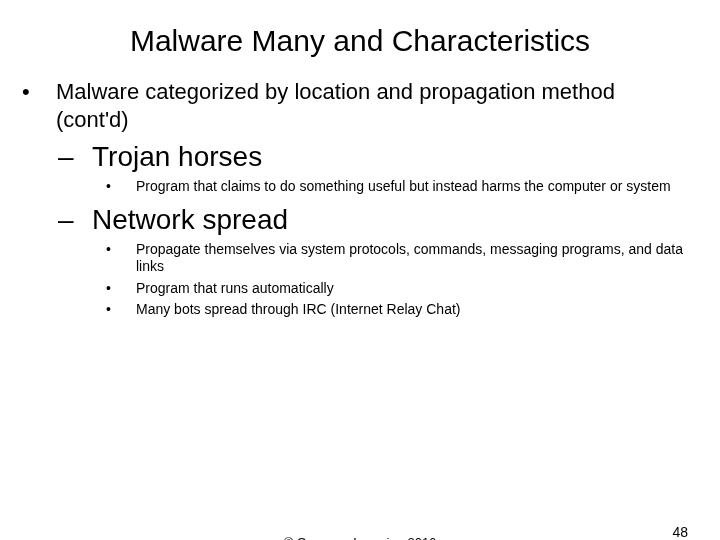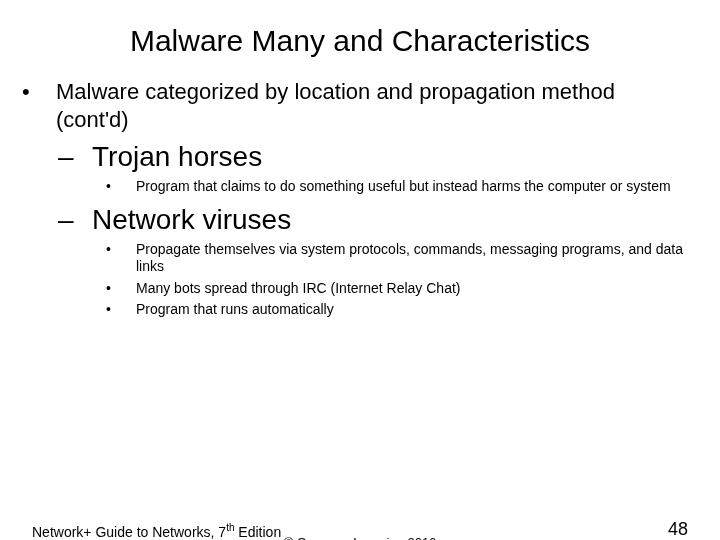--- a/index.html
+++ b/index.html
@@ -78,21 +78,21 @@
     left: 0;
     right: 0;
     bottom: 0;
     text-align: center;
     font-size: 13px;
   }
   .footer-right {
     position: absolute;
     right: 32px;
     bottom: 10px;
-    font-size: 18px;
+    font-size: 14px;
   }
 </style>
 </head>
 <body>
 
 <div class="slide">
 
   <div class="title">Malware Many and Characteristics</div>
 
   <div class="content">
@@ -102,36 +102,33 @@
     </div>
 
     <div class="lvl2">
       <span class="dash">–</span><span>Trojan horses</span>
     </div>
     <div class="lvl3">
       <span class="dot">•</span><span>Program that claims to do something useful but instead harms the computer or system</span>
     </div>
 
     <div class="lvl2">
-      <span class="dash">–</span><span>Network viruses</span>
+      <span class="dash">–</span><span>Network spread</span>
     </div>
     <div class="lvl3">
       <span class="dot">•</span><span>Propagate themselves via system protocols, commands, messaging programs, and data links</span>
     </div>
 
     <div class="lvl3">
-      <span class="dot">•</span><span>Many bots spread through IRC (Internet Relay Chat)</span>
+      <span class="dot">•</span><span>Program that runs automatically</span>
     </div>
     <div class="lvl3">
-      <span class="dot">•</span><span>Program that runs automatically</span>
+      <span class="dot">•</span><span>Many bots spread through IRC (Internet Relay Chat)</span>
     </div>
 
   </div>
 
   <div class="footer">
-    <div class="footer-left">
-      <span>Network+ Guide to Networks, 7</span><sup>th</sup><span> Edition</span>
-    </div>
     <div class="footer-center">© Cengage Learning  2016</div>
     <div class="footer-right">48</div>
   </div>
 
 </div>
 
 </body></html>

